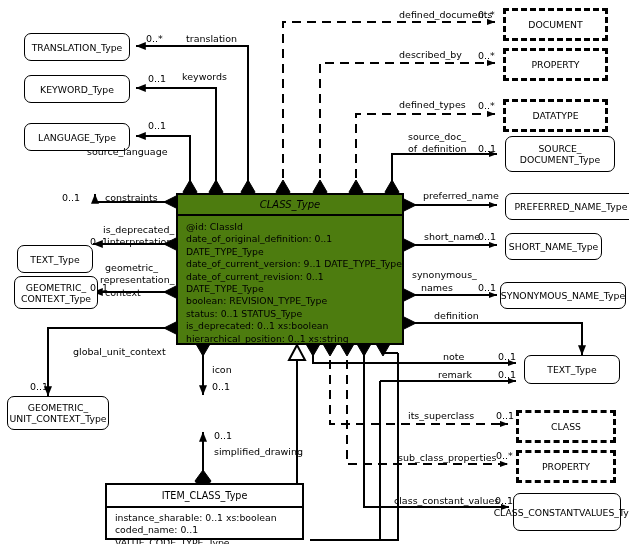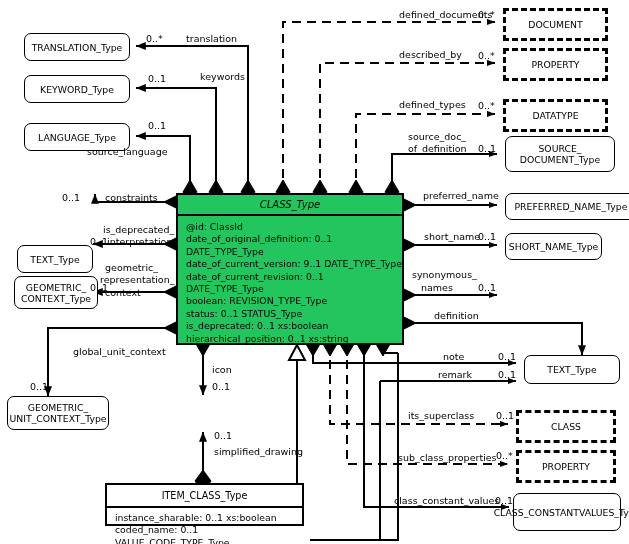--- a/index.html
+++ b/index.html
@@ -11,21 +11,21 @@
   
   .rbox{position:absolute;border:1.6px solid #000;border-radius:7px;background:#fff;
         display:flex;align-items:center;justify-content:center;text-align:center;
         font-size:9.3px;line-height:11px;color:#000;box-sizing:border-box;padding:1px 3px;}
   .rbox.ital{font-style:italic;}
   
   .dbox{position:absolute;border:3px dashed #000;background:#fff;
         display:flex;align-items:center;justify-content:center;text-align:center;
         font-size:9.3px;color:#000;box-sizing:border-box;}
   
-  .cbox{position:absolute;border:2px solid #000;background:#22c55e;box-sizing:border-box;}
+  .cbox{position:absolute;border:2px solid #000;background:#4d7c0f;box-sizing:border-box;}
   .cbox .hd{text-align:center;font-style:italic;font-size:10px;padding:4px 0 4px 0;
             border-bottom:2px solid #000;}
   .cbox .body{padding:5px 0 5px 8px;font-size:9.3px;line-height:12.4px;}
   .cbox2{position:absolute;border:2px solid #000;background:#fff;box-sizing:border-box;}
   .cbox2 .hd{text-align:center;font-size:9.6px;padding:5px 0 5px 0;border-bottom:2px solid #000;}
   .cbox2 .body{padding:4px 0 4px 8px;font-size:9.3px;line-height:12.4px;}
 </style>
 </head>
 <body>
 
@@ -147,20 +147,21 @@
   <div class="dbox" style="left:516px;top:410px;width:100px;height:33px;">CLASS</div>
   <div class="dbox" style="left:516px;top:450px;width:100px;height:33px;">PROPERTY</div>
 
   <div class="rbox" style="left:505px;top:136px;width:110px;height:36px;flex-direction:column;">
     <span>SOURCE_</span>
     <span>DOCUMENT_Type</span>
   </div>
 
   <div class="rbox" style="left:505px;top:193px;width:132px;height:27px;">PREFERRED_NAME_Type</div>
   <div class="rbox" style="left:505px;top:233px;width:97px;height:27px;">SHORT_NAME_Type</div>
+  <div class="rbox" style="left:500px;top:282px;width:126px;height:27px;">SYNONYMOUS_NAME_Type</div>
   <div class="rbox" style="left:524px;top:355px;width:96px;height:29px;">TEXT_Type</div>
 
   <div class="rbox" style="left:513px;top:493px;width:108px;height:38px;flex-direction:row;">
     <span>CLASS_CONSTANT</span>
     <span>VALUES_Type</span>
   </div>
 
   <div class="cbox" style="left:176px;top:193px;width:228px;height:152px;">
     <div class="hd">CLASS_Type</div>
     <div class="body">
@@ -168,32 +169,32 @@
       <div>date_of_original_definition: 0..1 DATE_TYPE_Type</div>
       <div>date_of_current_version: 9..1  DATE_TYPE_Type</div>
       <div>date_of_current_revision: 0..1 DATE_TYPE_Type</div>
       <div>boolean: REVISION_TYPE_Type</div>
       <div>status: 0..1 STATUS_Type</div>
       <div>is_deprecated: 0..1 xs:boolean</div>
       <div>hierarchical_position: 0..1 xs:string</div>
     </div>
   </div>
 
-  <div class="cbox2" style="left:105px;top:483px;width:199px;height:43px;">
+  <div class="cbox2" style="left:105px;top:483px;width:199px;height:57px;">
     <div class="hd">ITEM_CLASS_Type</div>
     <div class="body">
       <div>instance_sharable: 0..1 xs:boolean</div>
       <div>coded_name: 0..1 VALUE_CODE_TYPE_Type</div>
     </div>
   </div>
 
   <div class="lbl" style="left:186px;top:33px;">translation</div>
   <div class="mult" style="left:146px;top:33px;">0..*</div>
 
-  <div class="lbl" style="left:200px;top:71px;text-align:right;">keywords</div>
+  <div class="lbl" style="left:182px;top:71px;text-align:right;">keywords</div>
   <div class="mult" style="left:148px;top:73px;">0..1</div>
 
   <div class="lbl" style="left:87px;top:146px;">source_language</div>
   <div class="mult" style="left:148px;top:120px;">0..1</div>
 
   <div class="lbl" style="left:105px;top:192px;">constraints</div>
   <div class="mult" style="left:62px;top:192px;">0..1</div>
 
   <div class="lbl" style="left:103px;top:224px;">is_deprecated_</div>
   <div class="lbl" style="left:107px;top:236px;">interpretation</div>

